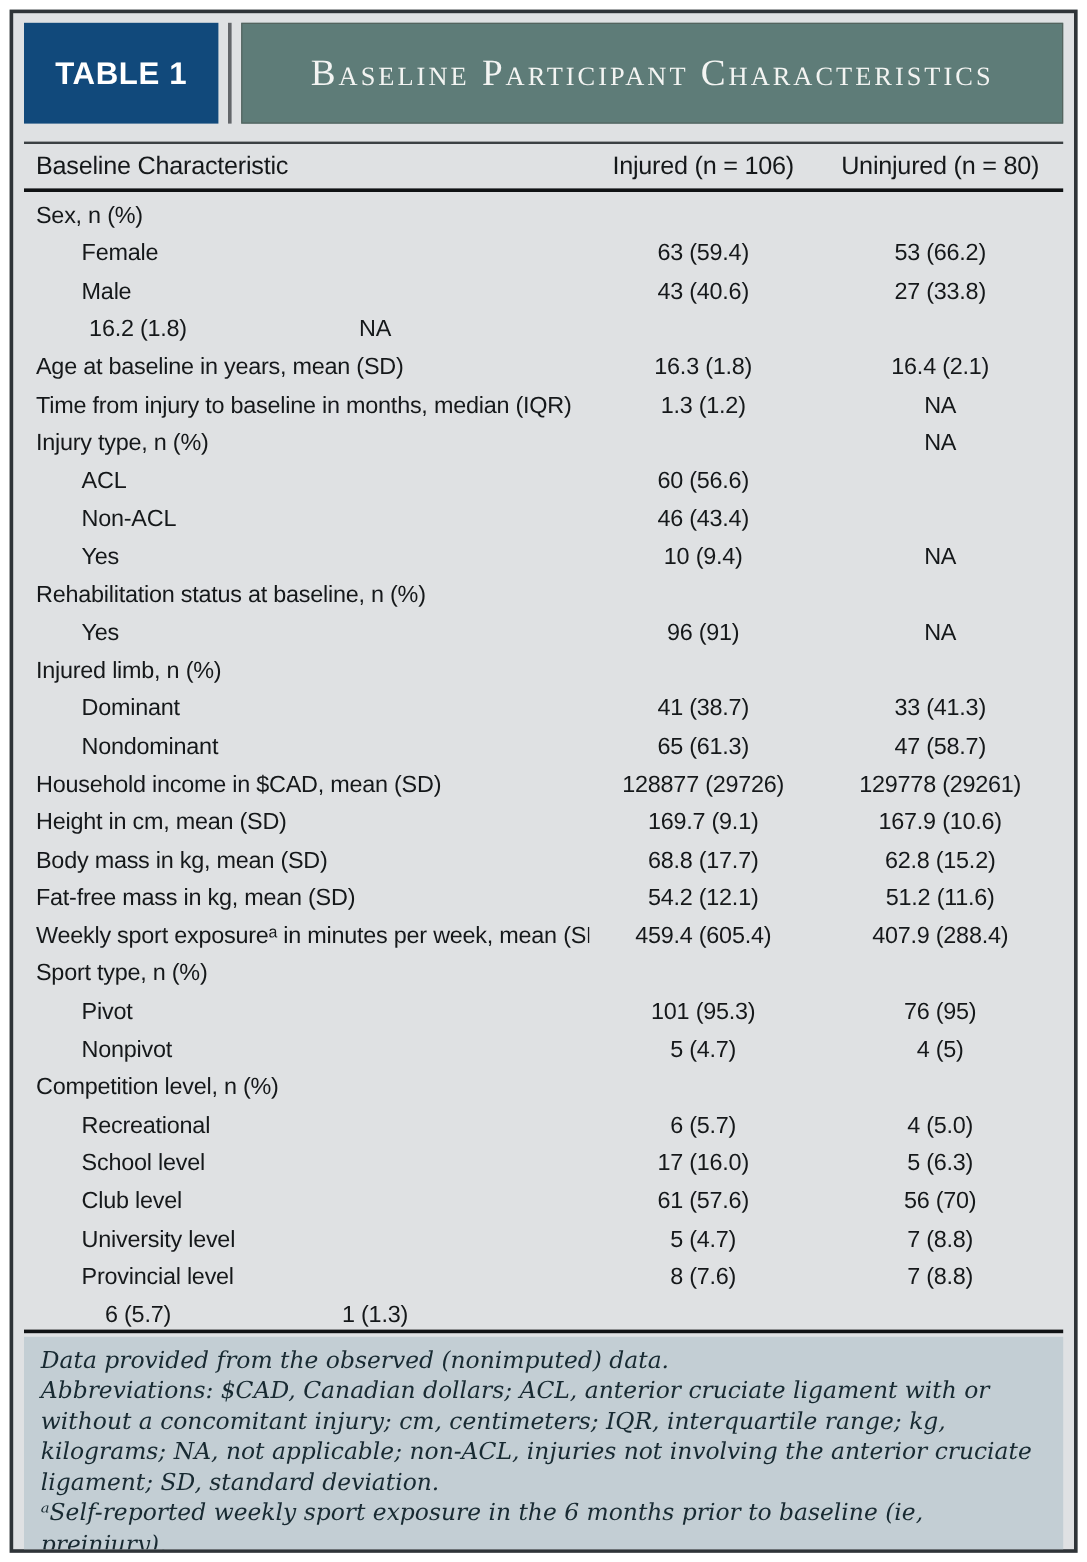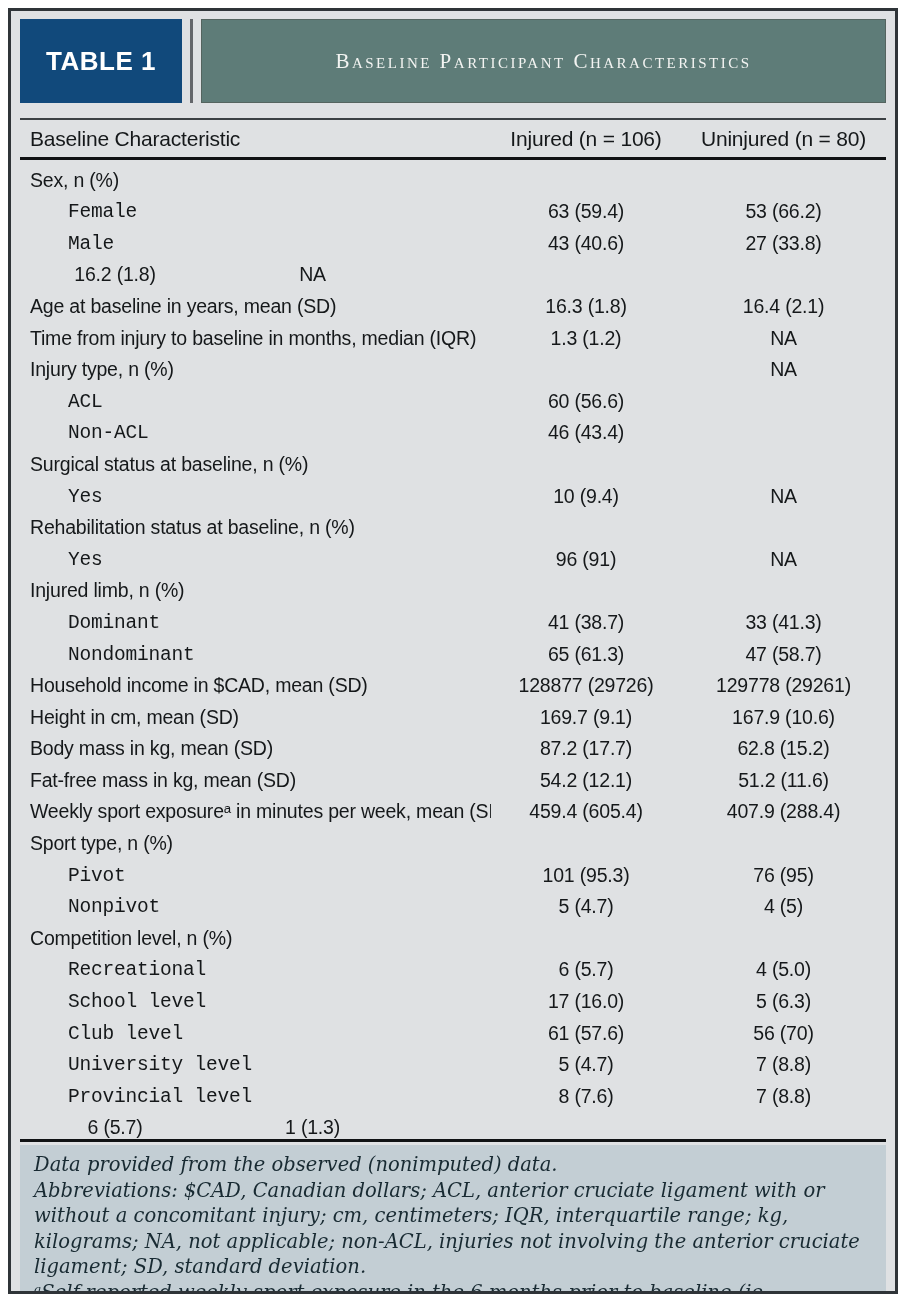--- a/index.html
+++ b/index.html
@@ -29,39 +29,39 @@
     display:flex;align-items:center;justify-content:center;
     font-weight:bold;font-size:26px;letter-spacing:.5px;
   }
   .band-divider{width:3px;background:#63666a;margin:0 8px;}
   .title-box{
     flex:1;background:var(--title-background);border:1px solid #54645f;
     display:flex;align-items:center;justify-content:center;
   }
   .title-text{
     font-family:"Liberation Serif","DejaVu Serif",serif;
-    font-variant:small-caps;font-size:21px;letter-spacing:2.5px;
+    font-variant:small-caps;font-size:31px;letter-spacing:2.5px;
     color:var(--title-text);
   }
   
   .table-block{
     border-top:2px solid #3b4043;
     border-bottom:3px solid var(--rule);
     color:var(--body-text);
   }
   .thead{
     display:flex;align-items:center;height:40px;
     border-bottom:3px solid var(--rule);
     font-weight:normal;font-size:21px;letter-spacing:-0.2px;
   }
   .c-label{flex:1;padding-left:10px;white-space:nowrap;overflow:hidden;}
   .c-injured{width:190px;text-align:center;white-space:nowrap;}
   .c-uninjured{width:205px;text-align:center;white-space:nowrap;}
   .trow{display:flex;align-items:flex-end;height:31.6px;font-size:19.5px;letter-spacing:-0.2px;}
-  .trow.indent .c-label{padding-left:48px;font-family:Liberation Mono, monospace;}
+  .trow.indent .c-label{padding-left:48px;}
   
   .footnotes{
     margin-top:3px;background:var(--footnote-background);
     padding:7px 14px 9px;
     font-family:"DejaVu Serif","Liberation Serif",serif;
     font-style:italic;font-size:19.5px;line-height:25.5px;
     color:var(--footnote-text);
   }
   .footnotes p{margin:0;font-style:italic;}
 </style>
@@ -134,25 +134,20 @@
     <div class="c-injured">60 (56.6)</div>
     <div class="c-uninjured"></div>
   </div>
 
   <div class="trow indent">
     <div class="c-label">Non-ACL</div>
     <div class="c-injured">46 (43.4)</div>
     <div class="c-uninjured"></div>
   </div>
 
-  <div class="trow">
-    <div class="c-label">Surgical status at baseline, n (%)</div>
-    <div class="c-injured"></div>
-    <div class="c-uninjured"></div>
-  </div>
 
   <div class="trow indent">
     <div class="c-label">Yes</div>
     <div class="c-injured">10 (9.4)</div>
     <div class="c-uninjured">NA</div>
   </div>
 
   <div class="trow">
     <div class="c-label">Rehabilitation status at baseline, n (%)</div>
     <div class="c-injured"></div>
@@ -190,21 +185,21 @@
   </div>
 
   <div class="trow">
     <div class="c-label">Height in cm, mean (SD)</div>
     <div class="c-injured">169.7 (9.1)</div>
     <div class="c-uninjured">167.9 (10.6)</div>
   </div>
 
   <div class="trow">
     <div class="c-label">Body mass in kg, mean (SD)</div>
-    <div class="c-injured">87.2 (17.7)</div>
+    <div class="c-injured">68.8 (17.7)</div>
     <div class="c-uninjured">62.8 (15.2)</div>
   </div>
 
   <div class="trow">
     <div class="c-label">Fat-free mass in kg, mean (SD)</div>
     <div class="c-injured">54.2 (12.1)</div>
     <div class="c-uninjured">51.2 (11.6)</div>
   </div>
 
   <div class="trow">

